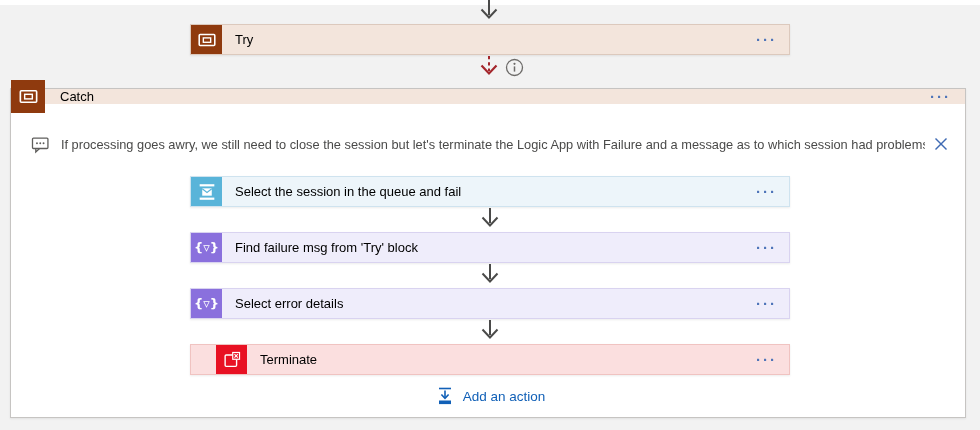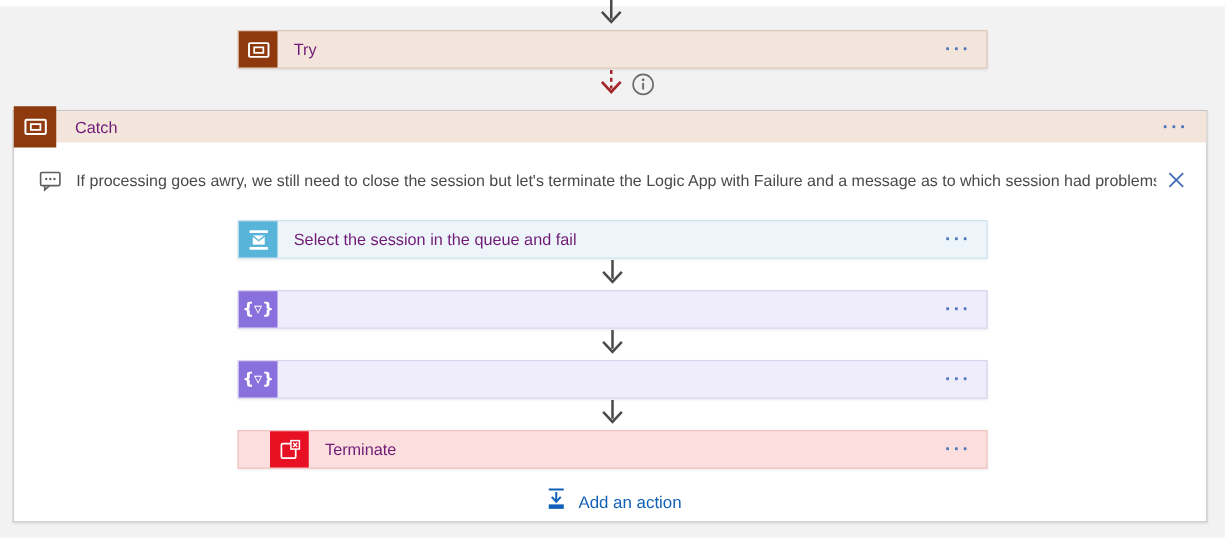--- a/index.html
+++ b/index.html
@@ -15,21 +15,21 @@
   
   .card{
     position:absolute;width:600px;height:31px;box-sizing:border-box;
     display:flex;align-items:center;background:#fff;
     border:1px solid #d8d6d4;box-shadow:0 1px 2px rgba(0,0,0,.08);
     cursor:pointer;
   }
   .icon-box{
     width:31px;height:29px;flex:0 0 31px;display:flex;align-items:center;justify-content:center;
   }
-  .card-label{font-size:13px;padding-left:13px;color:#701a75;white-space:nowrap;}
+  .card-label{font-size:13px;padding-left:13px;color:#000000;white-space:nowrap;}
   .menu-dots{
     margin-left:auto;padding-right:12px;color:#4e74b9;font-size:15px;font-weight:bold;
     letter-spacing:2px;line-height:1;cursor:pointer;user-select:none;
   }
   
   .v-scope{background:#f3e5dc;border-color:#dcc9bd;}
   .v-scope .icon-box{background:#8f3a0e;}
   .v-sbus{background:#edf5fa;border-color:#cfe3ef;}
   .v-sbus .icon-box{background:#59b4d9;}
   .v-dataop{background:#efedfb;border-color:#d9d3f0;}
@@ -38,40 +38,40 @@
   .v-term .icon-box{background:#e81123;}
 
   .braces-glyph{color:#fff;font-size:13px;font-weight:bold;letter-spacing:0;line-height:1;font-family:"DejaVu Sans",sans-serif;}
 
   
   .catch-container{
     position:absolute;left:10px;top:88px;width:956px;height:330px;box-sizing:border-box;
     background:#ffffff;border:1px solid #c6c4c2;box-shadow:0 1px 2px rgba(0,0,0,.07);
   }
   .catch-header{
-    position:absolute;left:0;top:0;width:100%;height:25px;box-sizing:border-box;
+    position:absolute;left:0;top:0;width:100%;height:15px;box-sizing:border-box;
     background:#f3e5dc;display:flex;align-items:center;cursor:pointer;
   }
   .catch-header .icon-box{width:34px;height:33px;flex:0 0 34px;background:#8f3a0e;}
   .catch-header .card-label{padding-left:15px;}
   .catch-header .menu-dots{padding-right:14px;}
 
   .comment-row{
     position:absolute;left:20px;top:43px;right:16px;height:24px;
     display:flex;align-items:center;
   }
   .comment-text{
     font-size:12.8px;color:#4a4a49;margin-left:11px;white-space:nowrap;
     overflow:hidden;flex:1 1 auto;
   }
   .comment-close{margin-left:8px;flex:0 0 auto;cursor:pointer;display:flex;align-items:center;}
 
   .add-action{
     position:absolute;left:179px;top:294px;width:600px;height:26px;
-    display:flex;align-items:flex-end;justify-content:center;gap:8px;cursor:pointer;
+    display:flex;align-items:center;justify-content:center;gap:8px;cursor:pointer;
   }
   .add-action-label{color:#1160b7;font-size:13.5px;}
   svg{display:block;}
 </style>
 </head>
 <body>
 
 <div class="top-strip"></div>
 
 <svg class="abs" style="left:477px;top:0;" width="24" height="23" viewBox="0 0 24 23">
@@ -146,32 +146,34 @@
 
   <svg class="abs" style="left:467px;top:119px;" width="24" height="23" viewBox="0 0 24 23">
     <line x1="12" y1="0" x2="12" y2="15" stroke="#4a4a49" stroke-width="2"></line>
     <polyline points="4.5,9.5 12,17.5 19.5,9.5" fill="none" stroke="#4a4a49" stroke-width="2"></polyline>
   </svg>
 
   <div class="card v-dataop" style="left:179px;top:143px;">
     <div class="icon-box">
       <span class="braces-glyph">{▿}</span>
     </div>
+    <span class="card-label">Find failure msg from 'Try' block</span>
     <span class="menu-dots">···</span>
   </div>
 
   <svg class="abs" style="left:467px;top:175px;" width="24" height="23" viewBox="0 0 24 23">
     <line x1="12" y1="0" x2="12" y2="15" stroke="#4a4a49" stroke-width="2"></line>
     <polyline points="4.5,9.5 12,17.5 19.5,9.5" fill="none" stroke="#4a4a49" stroke-width="2"></polyline>
   </svg>
 
   <div class="card v-dataop" style="left:179px;top:199px;">
     <div class="icon-box">
       <span class="braces-glyph">{▿}</span>
     </div>
+    <span class="card-label">Select error details</span>
     <span class="menu-dots">···</span>
   </div>
 
   <svg class="abs" style="left:467px;top:231px;" width="24" height="23" viewBox="0 0 24 23">
     <line x1="12" y1="0" x2="12" y2="15" stroke="#4a4a49" stroke-width="2"></line>
     <polyline points="4.5,9.5 12,17.5 19.5,9.5" fill="none" stroke="#4a4a49" stroke-width="2"></polyline>
   </svg>
 
   <div class="card v-term" style="left:179px;top:255px;">
     <div class="icon-box">

